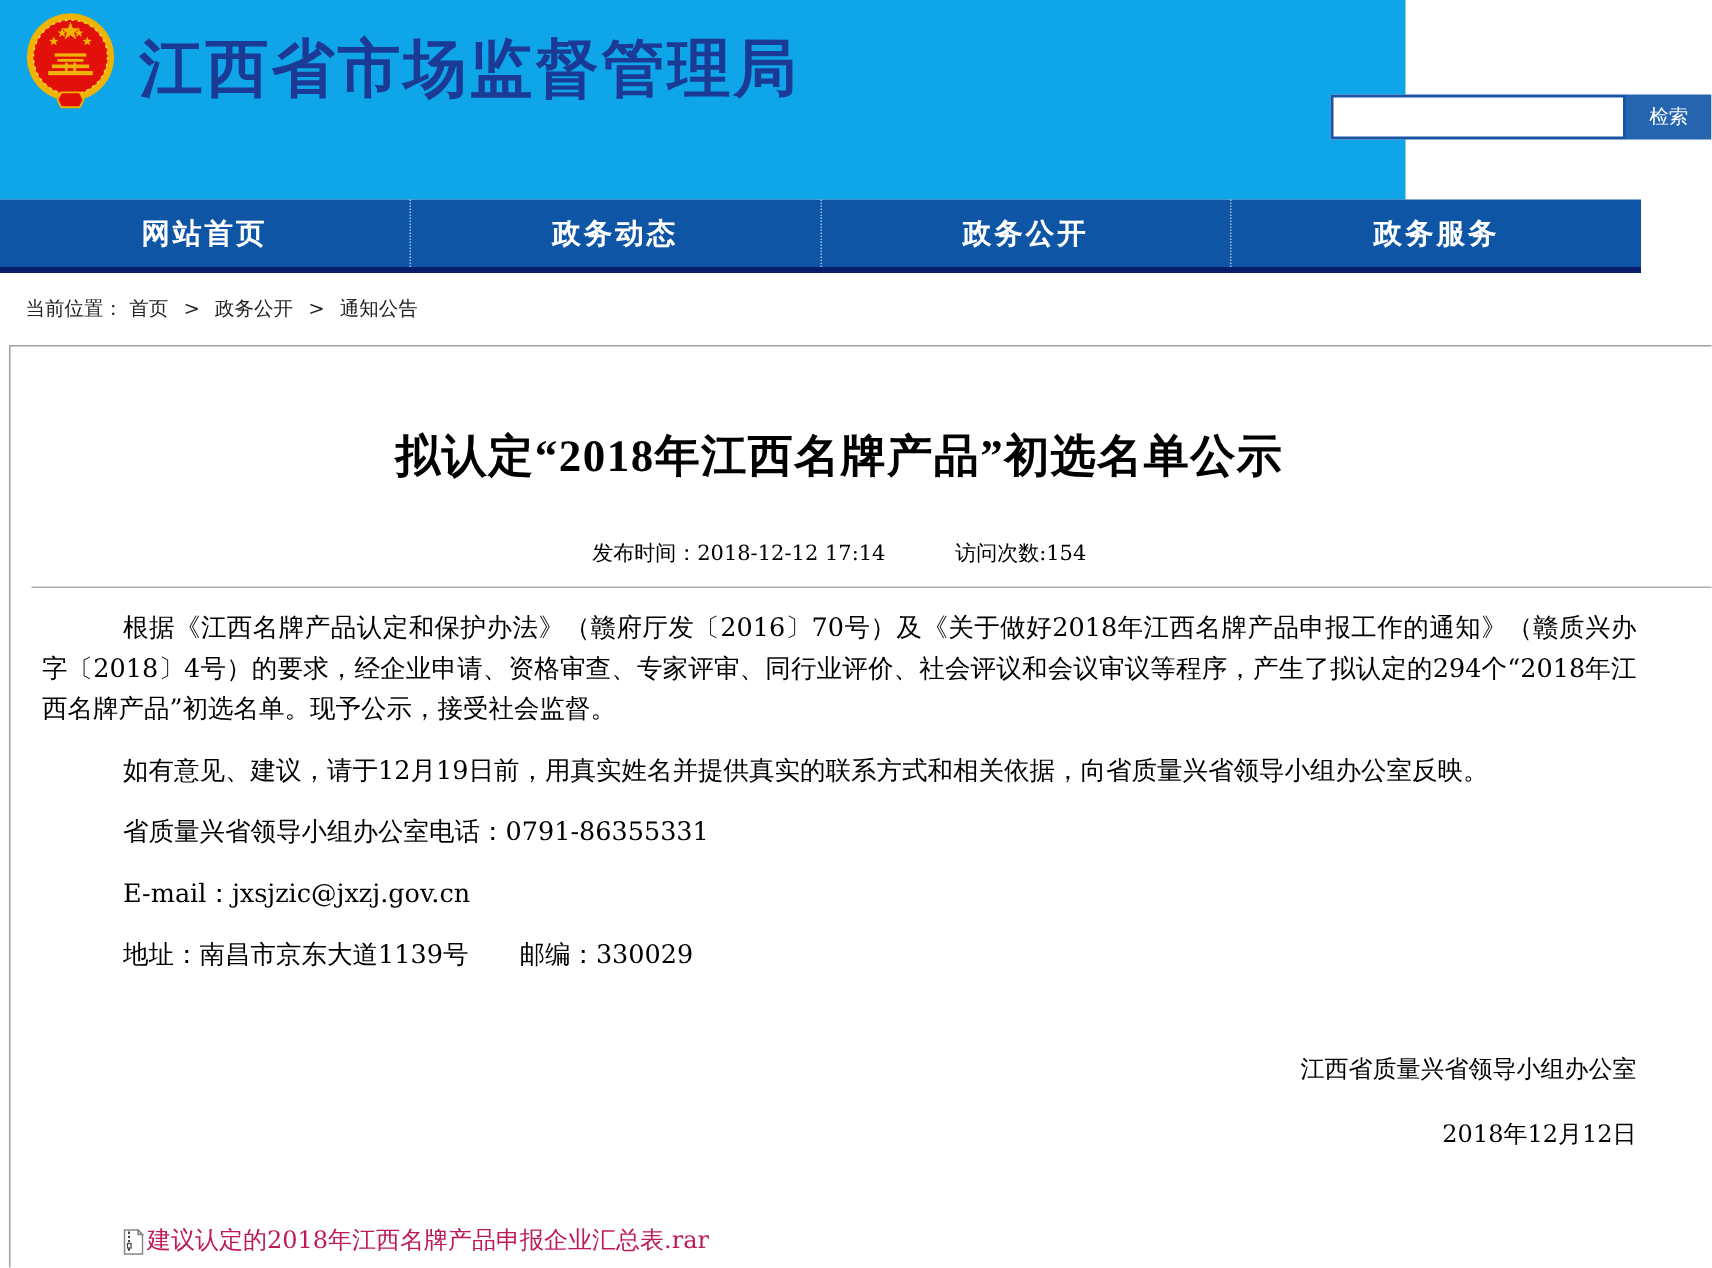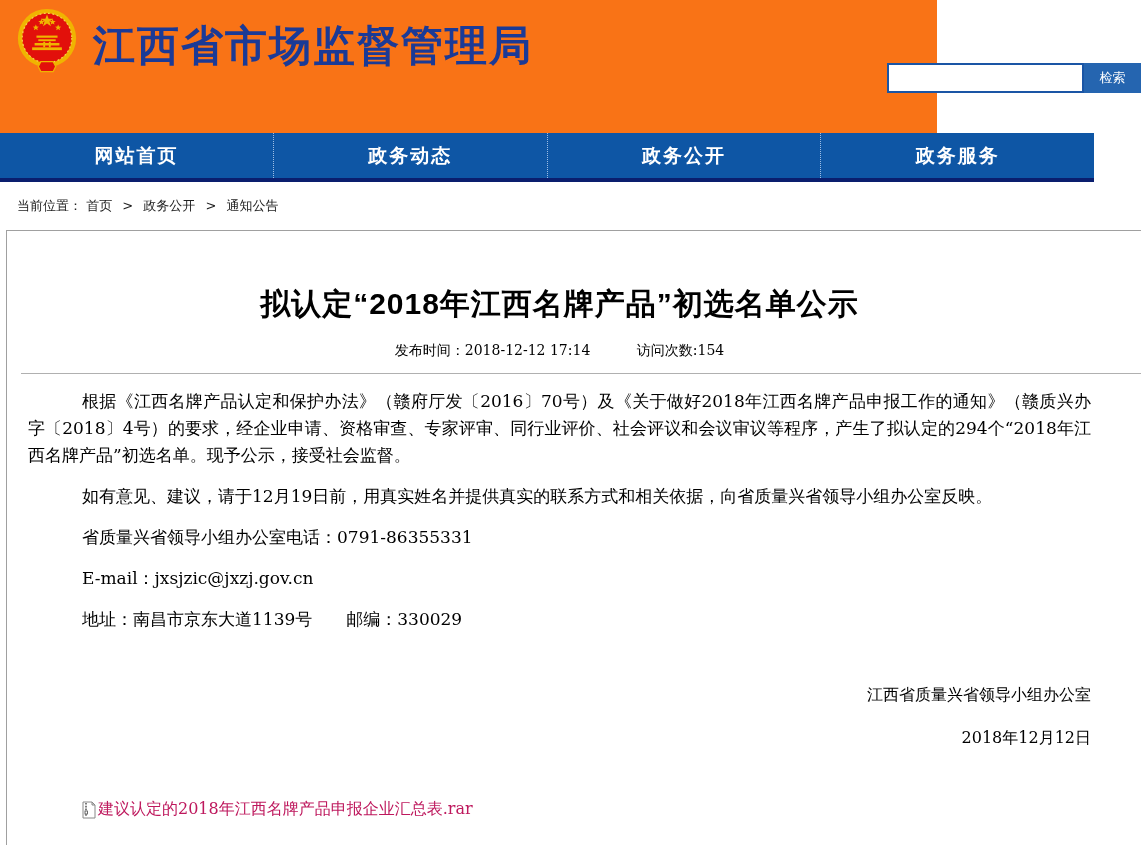--- a/index.html
+++ b/index.html
@@ -1,20 +1,20 @@
 <!DOCTYPE html>
 <html lang="zh"><head>
 <meta charset="utf-8">
 <style>
   * { margin:0; padding:0; box-sizing:border-box; }
   html,body { width:1141px; height:845px; background:#fff; overflow:hidden; }
   body { position:relative; font-family:"DejaVu Serif","Liberation Serif",serif; color:#000; }
 
   
-  .header { position:absolute; top:0; left:0; width:937px; height:133px; background:#f97316; }
+  .header { position:absolute; top:0; left:0; width:937px; height:133px; background:#0ea5e9; }
   .emblem { position:absolute; left:16px; top:5px; width:62px; height:76px; }
   .site-title { position:absolute; left:93px; top:18px; font-family:"Liberation Sans",sans-serif;
                 font-weight:bold; font-size:42px; letter-spacing:2px; color:#1b3a96; white-space:nowrap; }
   .search-wrap { position:absolute; top:63px; left:887px; height:30px; display:flex; }
   .search-input { width:197px; height:30px; border:2px solid #1a55a5; outline:none;
                   font-size:14px; padding:0 6px; font-family:"Liberation Sans",sans-serif; }
   .search-btn { width:57px; height:30px; background:#2565b0; color:#fff; border:none;
                 font-size:13px; font-family:"Liberation Sans",sans-serif; cursor:pointer; }
 
   
@@ -26,23 +26,23 @@
   .nav-item + .nav-item { border-left:1px dotted #9dbde4; }
 
   
   .breadcrumb { position:absolute; top:197px; left:17px; font-size:13px; color:#222; white-space:nowrap; }
   .breadcrumb .crumb { cursor:pointer; }
   .breadcrumb .sep { margin:0 6px; }
 
   
   .content-box { position:absolute; left:6px; top:230px; right:-3px; bottom:-6px;
                  border:1px solid #a0a0a0; background:#fff; padding:0 52px 0 21px; }
-  .article-title { margin-top:53px; text-align:center; font-family:Liberation Sans, sans-serif;
+  .article-title { margin-top:53px; text-align:center; font-family:Liberation Serif, serif;
                    font-weight:bold; font-size:30px; color:#000; letter-spacing:1px; }
-  .article-meta { margin-top:17px; text-align:center; font-size:14px; color:#000; }
+  .article-meta { margin-top:35px; text-align:center; font-size:14px; color:#000; }
   .article-meta .meta-item + .meta-item { margin-left:42px; }
   .meta-divider { border:none; border-top:1px solid #b0b0b0; margin:13px -52px 0 -7px; }
 
   .article-body { margin-top:5px; }
   .article-body p { font-size:17px; line-height:27px; margin:14px 0; text-indent:54px;
                     text-align:justify; }
   .signature-block { margin-top:48px; margin-left:306px; text-align:right; }
   .signature-block .sig { font-size:16px; line-height:27px; }
   .signature-block .date { font-size:16px; line-height:27px; margin-top:16px; }
 

